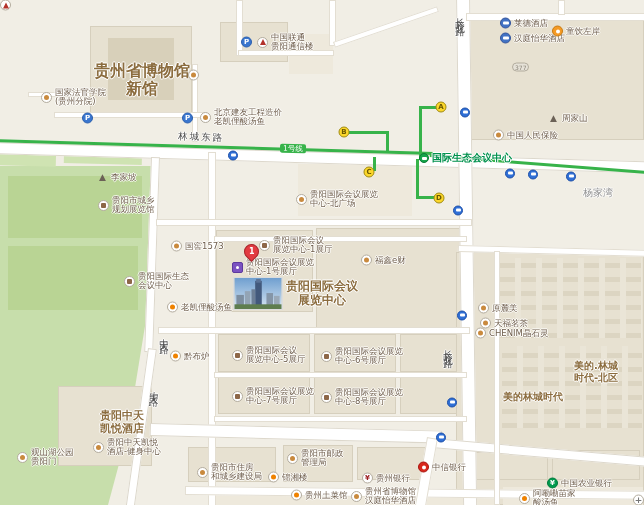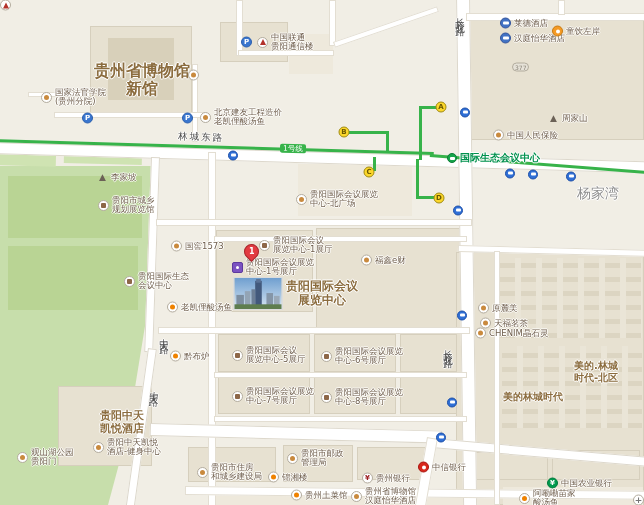--- a/index.html
+++ b/index.html
@@ -516,21 +516,21 @@
       <div class="busstop" style="left: 533px; top: 170px;"><span class="ic ic-bus">
           <i></i>
         </span></div>
       <div class="busstop" style="left: 571px; top: 172px;"><span class="ic ic-bus">
           <i></i>
         </span></div>
       <div class="exit" style="left: 441px; top: 107px;">A</div>
       <div class="exit" style="left: 344px; top: 132px;">B</div>
       <div class="exit" style="left: 369px; top: 172px;">C</div>
       <div class="exit" style="left: 439px; top: 198px;">D</div>
-      <div class="station" style="left: 405px; top: 158px; padding-left: 42px;">
+      <div class="station" style="left: 419px; top: 158px;">
         <span class="ic ic-train">
           <i></i>
         </span>
         <b class="halo">国际生态会议中心</b>
       </div>
     </div>
   <div id="label-layer">
       <div class="linelbl" style="left: 280px; top: 144px;">1号线</div>
       <div class="arealbl halo" style="left: 142px; top: 69px; font-size: 16px; margin-top: 11px;">
         <div>贵州省博物馆</div>
@@ -544,21 +544,21 @@
         <div>贵阳中天</div>
         <div>凯悦酒店</div>
       </div>
       <div class="arealbl halo" style="left: 596px; top: 371px; font-size: 10px;">
         <div>美的.林城</div>
         <div>时代-北区</div>
       </div>
       <div class="arealbl halo" style="left: 533px; top: 397px; font-size: 10px;">
         <div>美的林城时代</div>
       </div>
-      <div class="arealbl halo muted" style="left: 598px; top: 193px; font-size: 14px;">
+      <div class="arealbl halo muted" style="left: 598px; top: 193px; font-size: 10px;">
         <div>杨家湾</div>
       </div>
       <div class="roadlbl halo" style="left: 178px; top: 131px; transform: rotate(2deg);">林城东路</div>
       <div class="roadlbl halo vert" style="left: 453px; top: 10px;">长岭北路</div>
       <div class="roadlbl halo vert" style="left: 441px; top: 342px;">长岭北路</div>
       <div class="roadlbl halo vert" style="left: 157px; top: 331px;">中天路</div>
       <div class="roadlbl halo vert" style="left: 148px; top: 384px; transform: rotate(6deg);">中天路</div>
       <div class="pin" style="left: 244px; top: 244px;">
         <b>1</b>
       </div>

